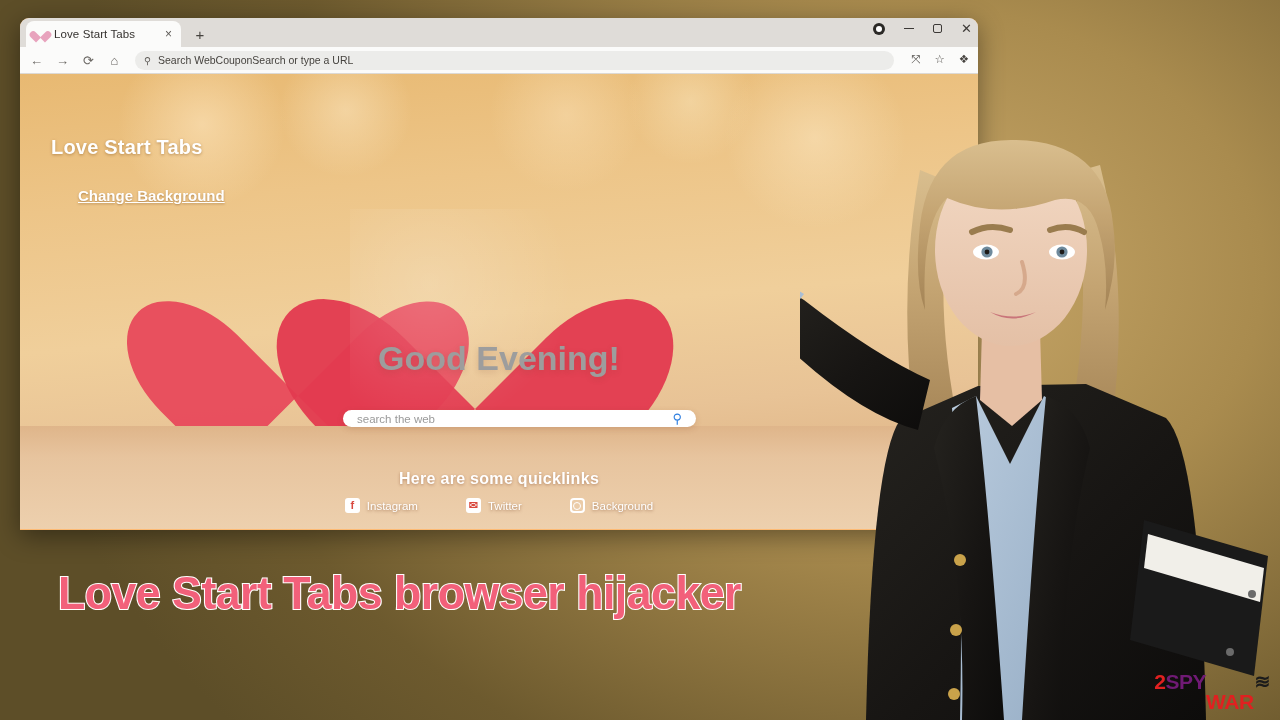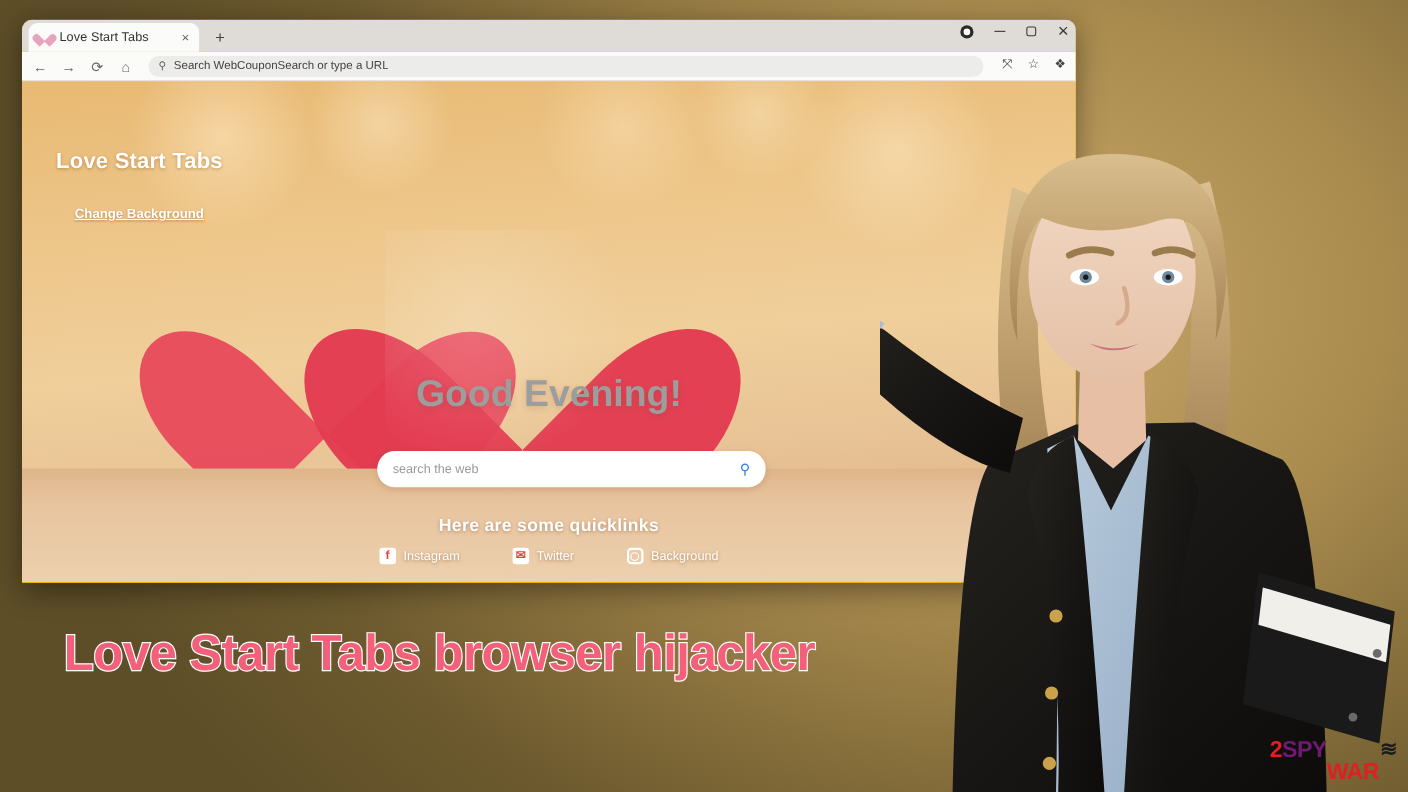--- a/index.html
+++ b/index.html
@@ -8,21 +8,21 @@
     font-family: "Liberation Sans", sans-serif;
     background:
       radial-gradient(ellipse 900px 700px at 72% 38%, #c9a86a 0%, #a98b4e 38%, #6d5a2e 78%, #5d4e28 100%),
       linear-gradient(160deg, #6e5a2f 0%, #8a7139 45%, #5c4d27 100%);
     position:relative;
   }
 
   
   #browser-window {
     position:absolute; left:20px; top:18px; width:958px; height:512px;
-    background:#eab308; border-radius:9px 9px 0 0;
+    background:#fdba74; border-radius:9px 9px 0 0;
     box-shadow:0 6px 26px rgba(0,0,0,.42);
     overflow:hidden;
   }
 
   
   .tabstrip {
     height:29px; background:#dfdcd8; position:relative;
     display:flex; align-items:flex-end; padding-left:6px;
   }
   .tab {
@@ -118,43 +118,43 @@
   }
 
   
   .brand-title {
     position:absolute; left:31px; top:62px;
     font-size:20px; font-weight:bold; color:#ffffff;
     text-shadow:0 1px 3px rgba(120,70,20,.45);
     letter-spacing:.2px;
   }
   .change-bg {
-    position:absolute; left:48px; top:113px;
-    font-size:12px; font-weight:bold; color:#ffffff;
+    position:absolute; left:58px; top:113px;
+    font-size:15px; font-weight:bold; color:#ffffff;
     text-decoration:underline; text-shadow:0 1px 2px rgba(120,70,20,.5);
   }
 
   
   .clock {
     position:absolute; left:0; right:0; top:118px;
     text-align:center; color:#ffffff;
     font-weight:bold; line-height:1;
     text-shadow:0 2px 8px rgba(150,70,40,.28);
   }
   .clock-time { font-size:112px; letter-spacing:-2px; }
   .clock-ampm { font-size:48px; letter-spacing:-1px; }
   .greeting {
     position:absolute; left:0; right:0; top:265px;
     text-align:center; font-size:34px; font-weight:bold;
     color:#9d9d9d; text-shadow:0 2px 6px rgba(120,60,40,.2);
   }
 
   
   .searchbar {
-    position:absolute; left:323px; top:336px; width:353px; height:33px;
+    position:absolute; left:323px; top:336px; width:353px; height:17px;
     background:#ffffff; border-radius:16px;
     display:flex; align-items:center; padding:0 14px;
     box-shadow:0 2px 6px rgba(140,70,40,.2);
   }
   .search-ph { font-size:11.5px; color:#9a9a9a; flex:1; }
   .search-btn { font-size:13px; color:#2f7fe0; }
 
   
   .quick-head {
     position:absolute; left:0; right:0; top:396px;

